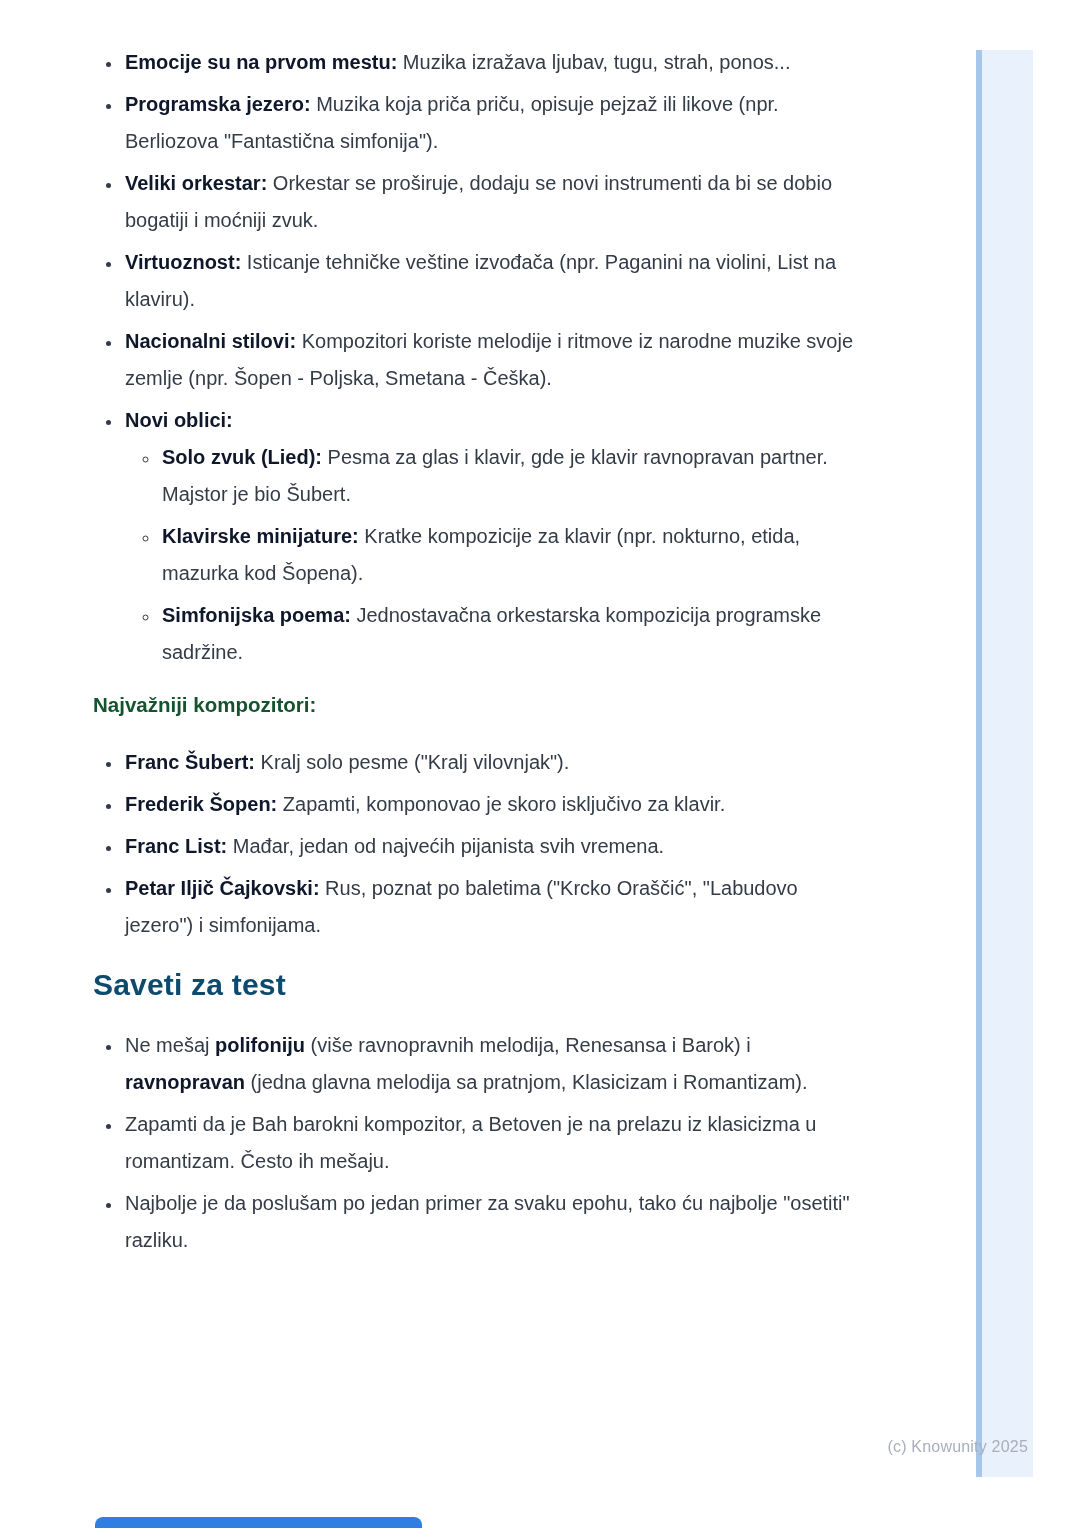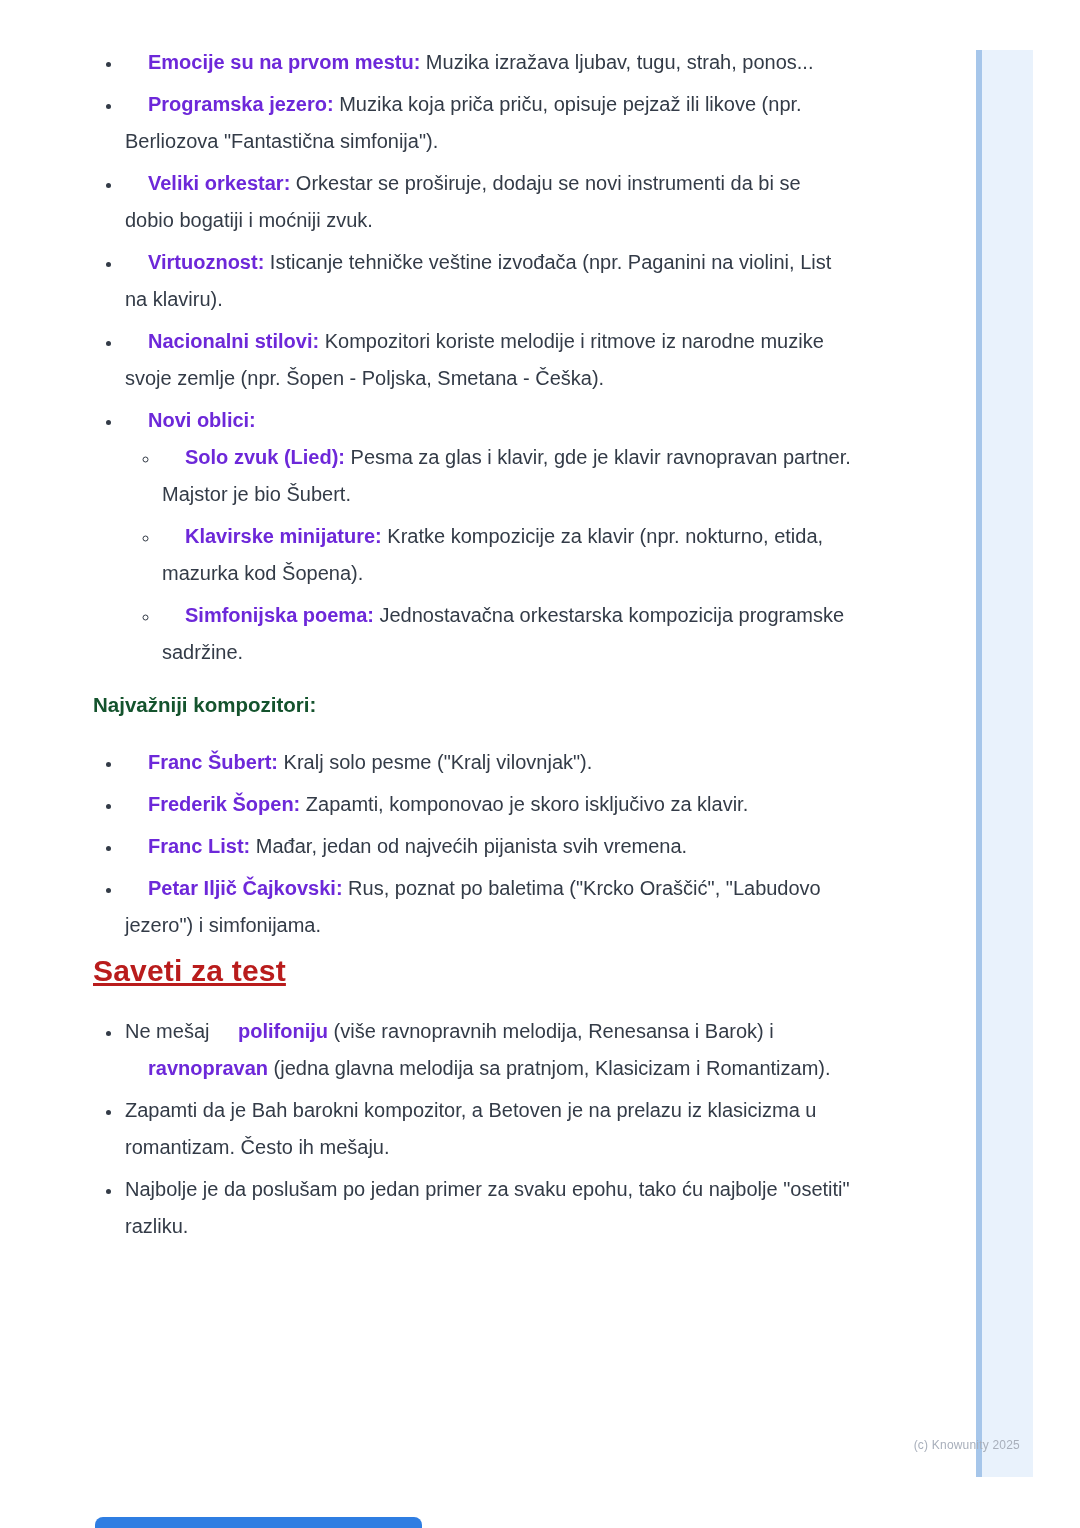--- a/index.html
+++ b/index.html
@@ -17,44 +17,43 @@
     left: 93px; top: 44px;
     width: 762px;
     font-size: 20px;
     line-height: 37px;
   }
   ul { margin: 0; padding: 0 0 0 30px; }
   ul.lvl1 { list-style-type: disc; }
   ul.lvl2 { list-style-type: circle; padding-left: 35px; margin: 0; }
   li { margin: 0 0 5px 0; padding-left: 2px; }
   li::marker { color: #333b47; font-size: 18px; }
-  .b { font-weight: 700; color: #6d28d9; margin-left: 23px; }
+  .b { font-weight: 700; color: #0f172a; }
   h3 {
     font-size: 20.5px; font-weight: 700; color: #14532d;
     margin: 15px 0 21px 0; line-height: 37px;
   }
   h2 {
-    font-size: 30px; font-weight: 700; color: #b91c1c;
-    margin: 9px 0 24px 0; line-height: 36px;
+    font-size: 30px; font-weight: 700; color: #0c4a6e;
+    margin: 23px 0 24px 0; line-height: 36px;
     letter-spacing: 0.2px;
-    text-decoration: underline;
   }
   .edge-bar {
     position: absolute;
     left: 976px; top: 50px;
     width: 57px; height: 1427px;
     background: #e9f2fc;
     border-left: 6px solid #a6c6ea;
     box-sizing: border-box;
     z-index: 1;
   }
   .watermark {
     position: absolute;
-    top: 1438px; right: 60px;
-    font-size: 12px;
+    top: 1438px; right: 52px;
+    font-size: 16px;
     color: #a8afbb;
     z-index: 2;
     letter-spacing: 0.2px;
   }
   .bottom-bar {
     position: absolute;
     left: 95px; bottom: 0;
     width: 327px; height: 11px;
     background: #2f7ee2;
     border-radius: 8px 8px 0 0;

